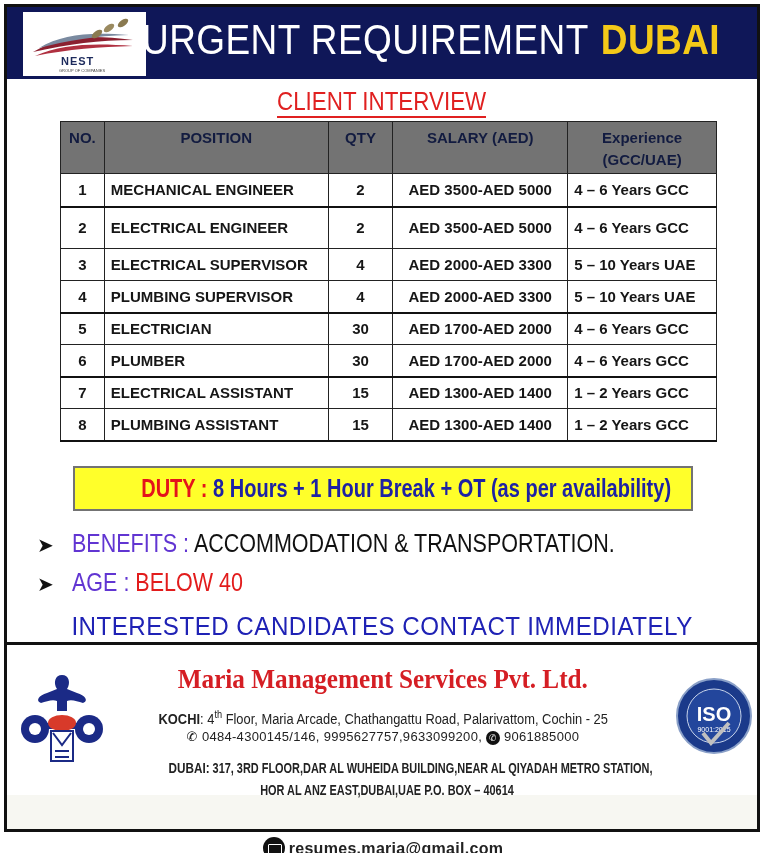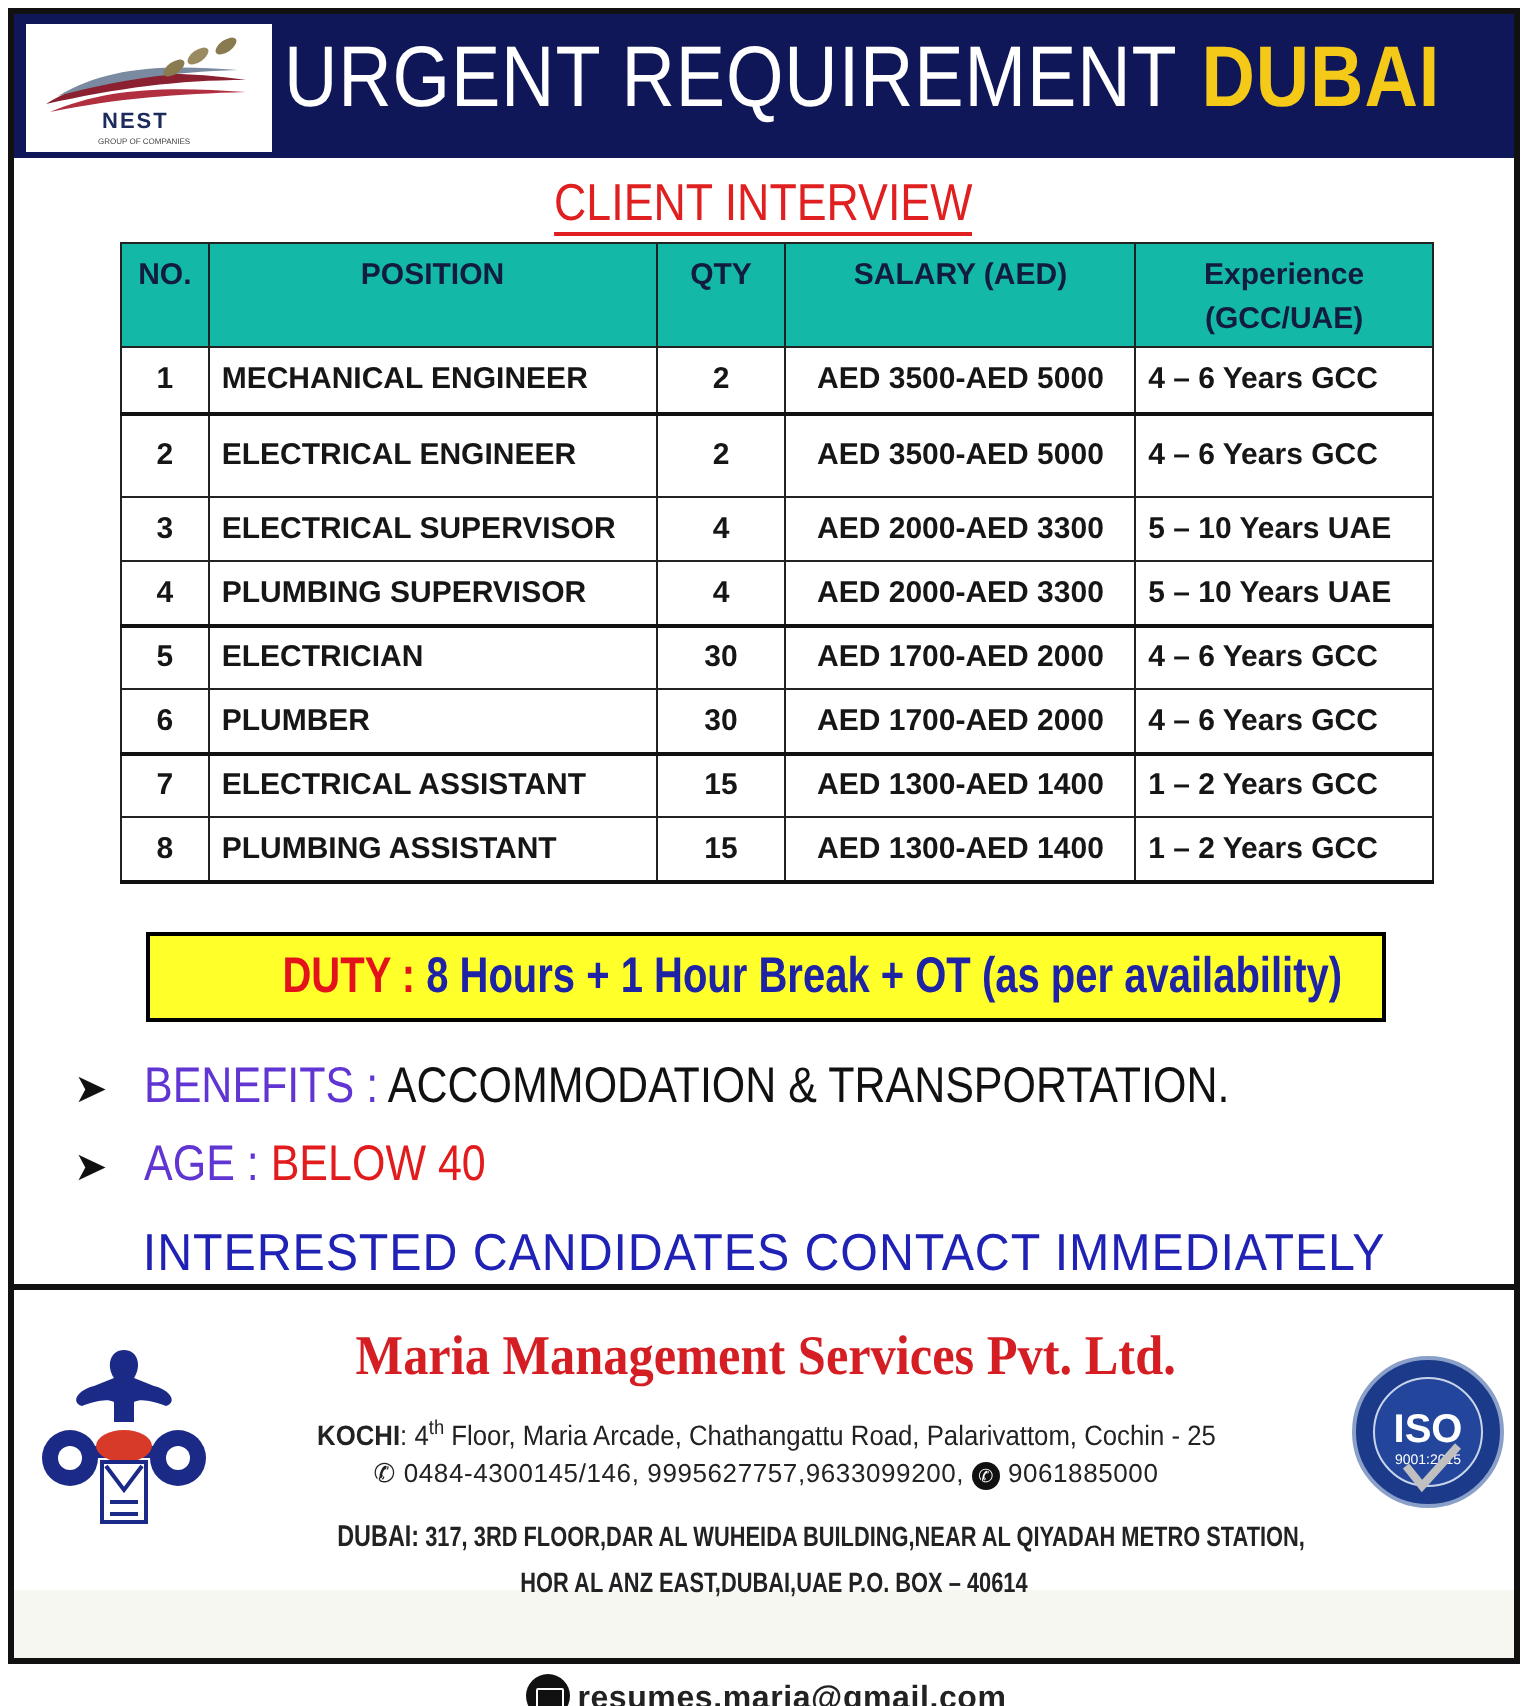--- a/index.html
+++ b/index.html
@@ -3,44 +3,44 @@
 <meta charset="utf-8">
 <style>
   * { box-sizing: border-box; margin: 0; padding: 0; }
   html, body { width: 768px; height: 853px; background: #ffffff; overflow: hidden; }
   body { font-family: "Liberation Sans", "DejaVu Sans", sans-serif; position: relative; }
 
   .frame { position: absolute; left: 4px; top: 4px; width: 756px; height: 828px; border: 3px solid #111; background: #fff; }
 
   
   .header { position: absolute; left: 0; top: 0; width: 750px; height: 72px; background: #0f1758; }
-  .logo-box { position: absolute; left: 6px; top: 5px; width: 123px; height: 64px; background: #fff; }
+  .logo-box { position: absolute; left: 16px; top: 5px; width: 123px; height: 64px; background: #fff; }
   .logo-box svg { position: absolute; left: 6px; top: 4px; }
   .logo-text { position: absolute; left: 38px; top: 43px; font-weight: bold; font-size: 11px; color: #1c2a5c; letter-spacing: 1px; }
   .logo-sub { position: absolute; left: 36px; top: 56px; font-size: 4px; color: #444; }
   .header-title { position: absolute; left: 135px; top: 8px; font-size: 43px; color: #ffffff; font-family: "Liberation Sans Narrow", "Liberation Sans", sans-serif; transform: scaleX(0.86); transform-origin: left center; white-space: nowrap; letter-spacing: 0.5px; }
   .header-title .city { color: #f4c918; font-weight: bold; margin-left: 14px; }
 
   .client-interview { position: absolute; left: 0; width: 750px; top: 80px; text-align: center; }
   .client-interview span { font-size: 26px; color: #e02020; border-bottom: 2px solid #e02020; font-family: "Liberation Sans", sans-serif; display: inline-block; transform: scaleX(0.86); padding-bottom: 1px; line-height: 28px; }
 
   
   table.jobs { position: absolute; left: 53px; top: 114px; width: 657px; border-collapse: collapse; font-size: 15px; font-weight: bold; color: #161616; }
-  table.jobs th { background: #14b8a6; color: #121b40; font-weight: bold; vertical-align: top; padding-top: 5px; height: 52px; border: 1.5px solid #222; font-size: 15px; line-height: 22px; }
+  table.jobs th { background: #737373; color: #121b40; font-weight: bold; vertical-align: top; padding-top: 5px; height: 52px; border: 1.5px solid #222; font-size: 15px; line-height: 22px; }
   table.jobs td { border: 1.5px solid #222; padding: 0 6px; height: 32px; white-space: nowrap; }
   table.jobs td.c { text-align: center; }
   table.jobs tr.thick td { border-bottom: 2.5px solid #111; }
   .col-no { width: 44px; }
   .col-pos { width: 224px; }
   .col-qty { width: 65px; }
   .col-sal { width: 175px; }
   .col-exp { width: 149px; }
 
   
-  .duty { position: absolute; left: 66px; top: 459px; width: 620px; height: 45px; background: #ffff2a; border: 2px solid #000000; text-align: center; line-height: 40px; white-space: nowrap; }
+  .duty { position: absolute; left: 66px; top: 459px; width: 620px; height: 45px; background: #ffff2a; border: 2px solid #737373; text-align: center; line-height: 40px; white-space: nowrap; }
   .duty .inner { display: inline-block; transform: scaleX(0.8); transform-origin: center; font-weight: bold; font-size: 25px; }
   .duty .label { color: #e4131b; }
   .duty .val { color: #1e22a4; }
 
   .bullet-row { position: absolute; left: 30px; font-weight: normal; font-size: 25px; white-space: nowrap; }
   .bullet-row .arrow { display: inline-block; width: 35px; color: #111; font-size: 20px; }
   .bullet-row .txt { display: inline-block; transform: scaleX(0.86); transform-origin: left center; }
   .purple { color: #6135d2; }
   .black { color: #111; }
   .red { color: #e21c1c; }

